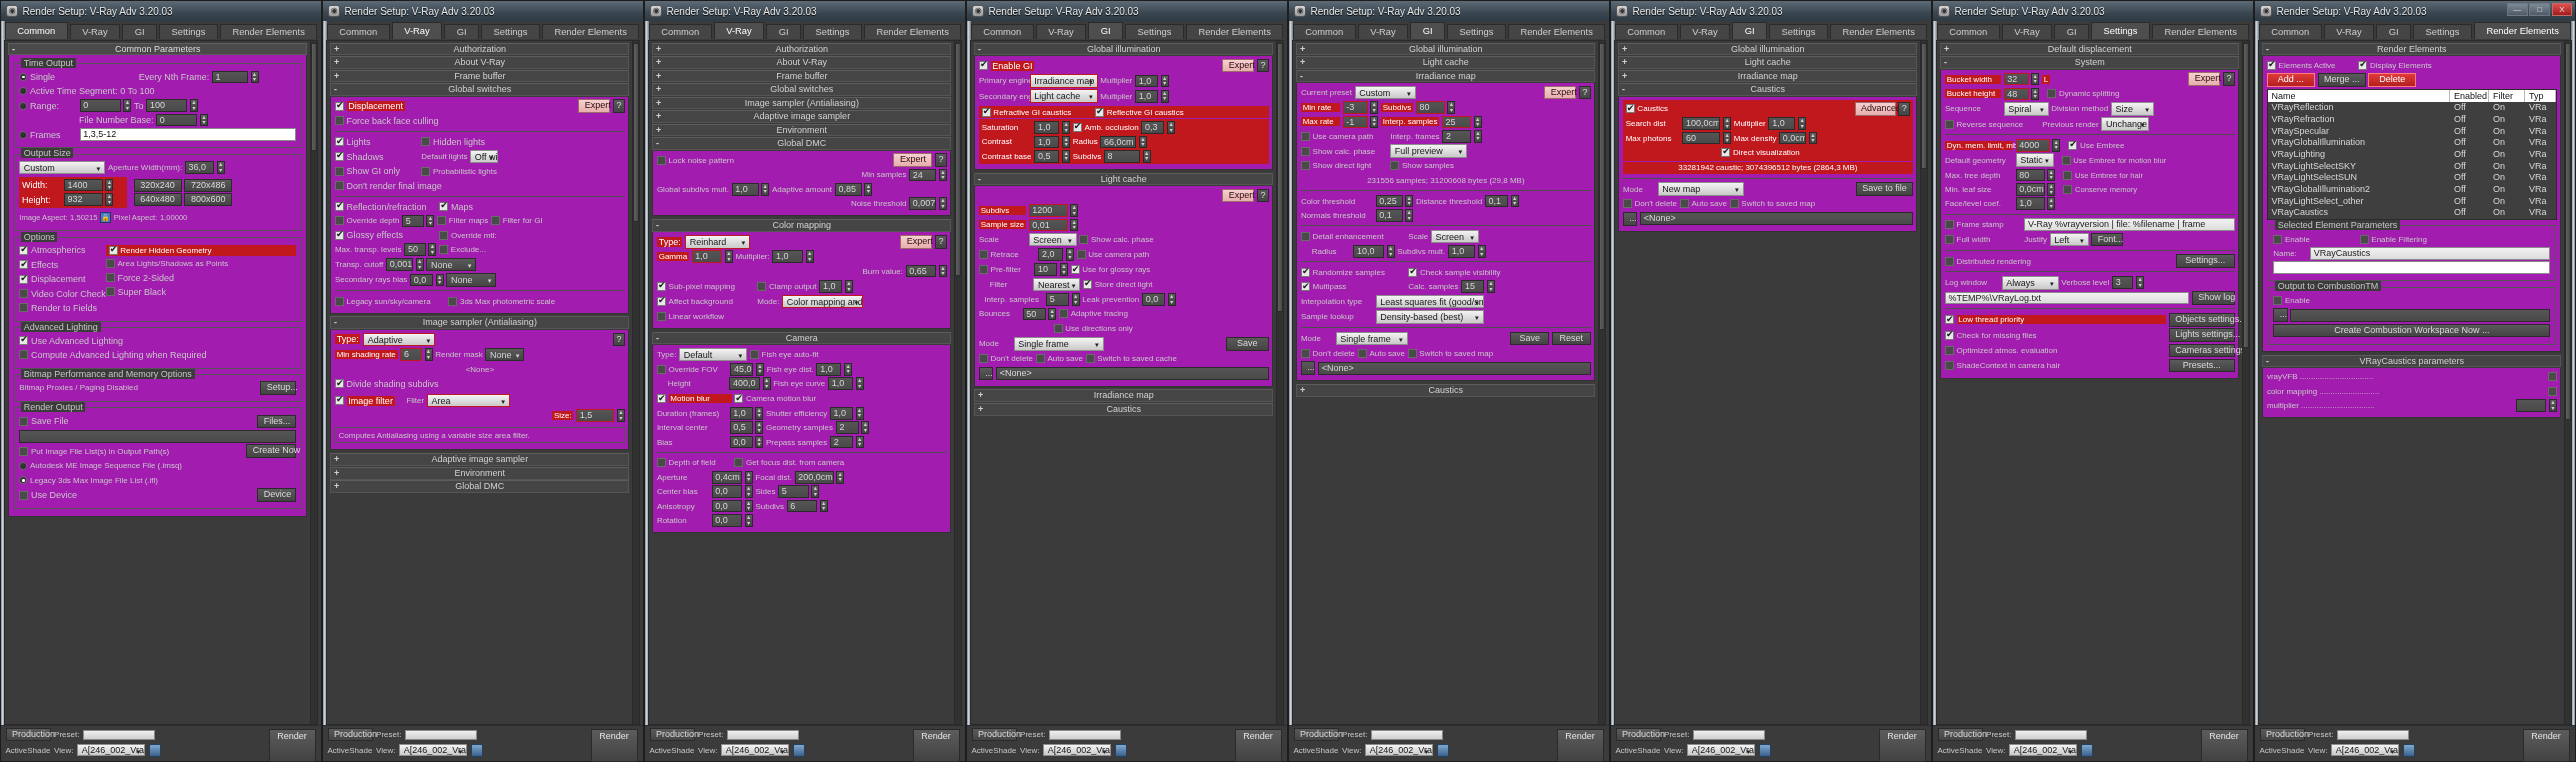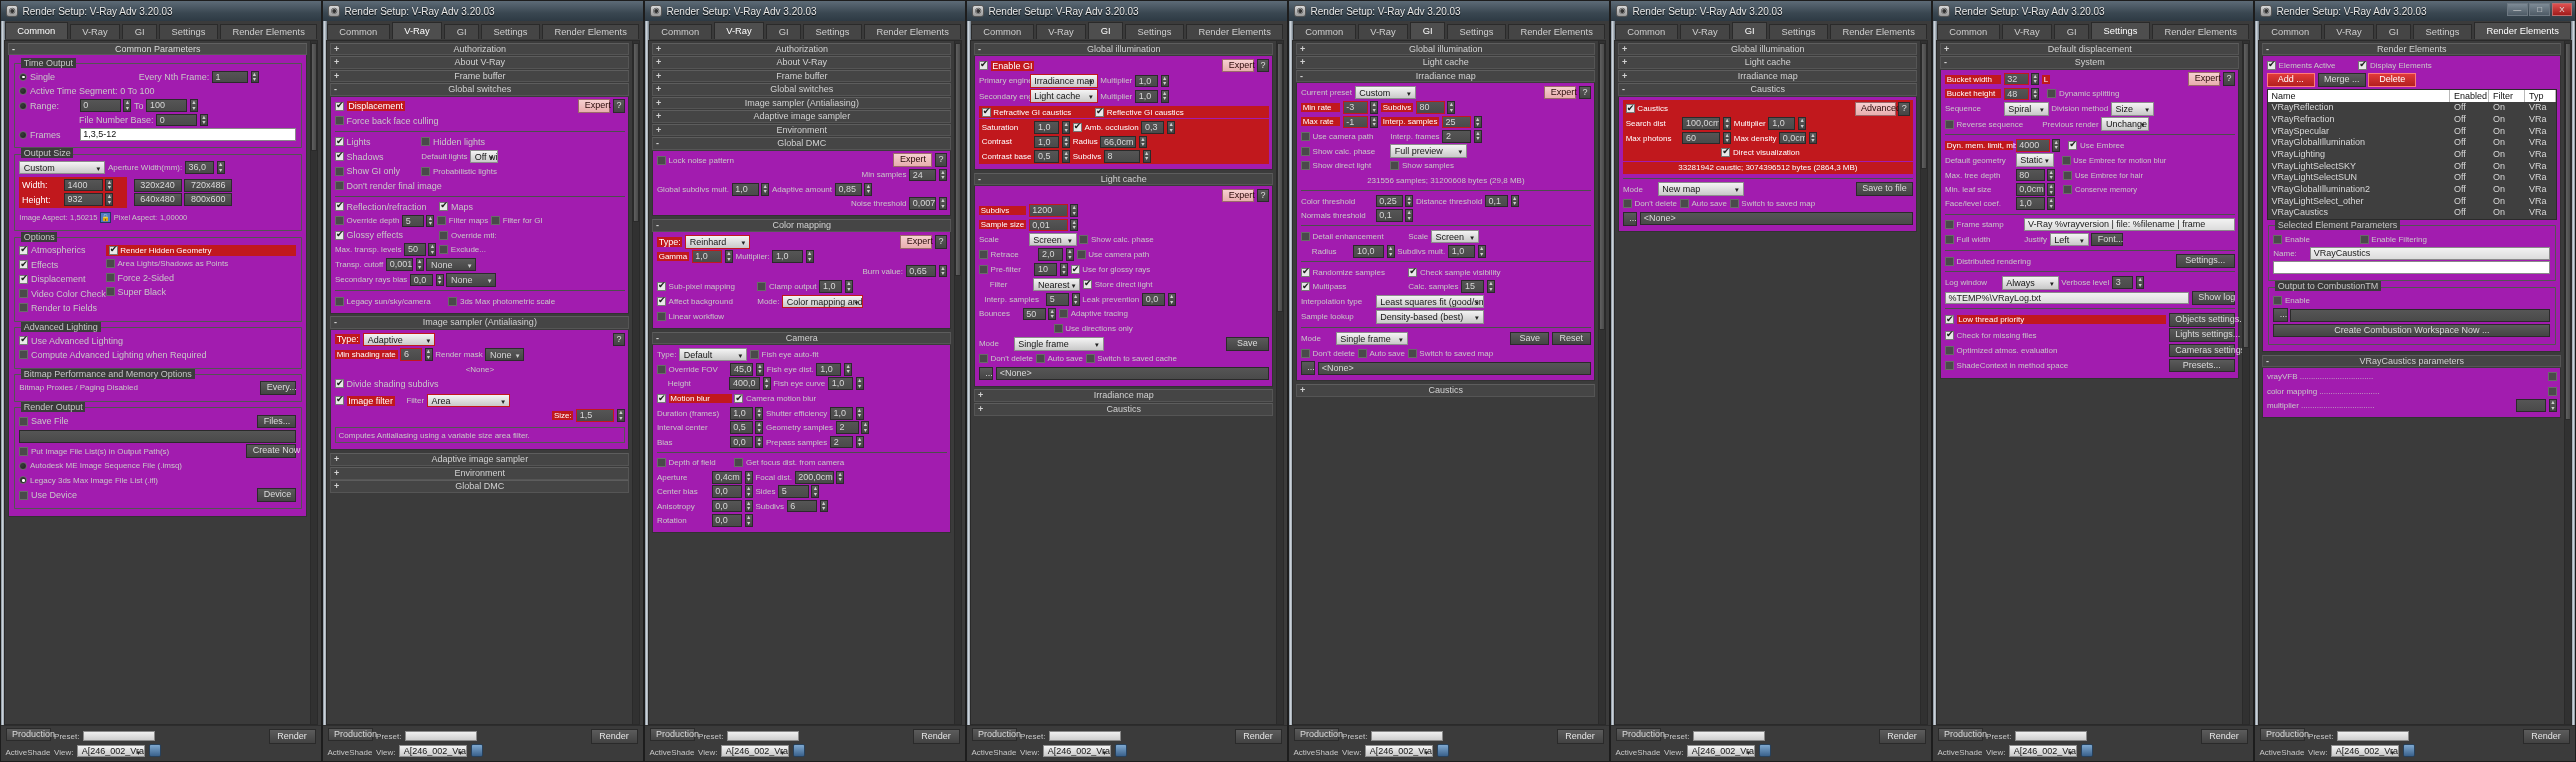--- a/index.html
+++ b/index.html
@@ -229,24 +229,24 @@
   .c-en { flex:0 0 39px; }
   .c-fl { flex:0 0 36px; }
   .c-ty { flex:0 0 30.5px; }
 
   
   .bottom {
     flex:0 0 36px; background:#3b3b3b; padding:1.8px 4.5px;
     border-top:0.9px solid #2d2d2d;
     position: relative;
   }
-  .bottom .row2 { display:flex; align-items:flex-end; gap:3.6px; }
+  .bottom .row2 { display:flex; align-items:center; gap:3.6px; }
   .render-btn {
     position:absolute; right:5.4px; top:2.7px;
-    width:47px; height:15px; line-height:13.5px; text-align:center;
+    width:47px; height:33px; line-height:13.5px; text-align:center;
     font-size:9px; color:#e6e6e6;
     background:linear-gradient(to bottom,#5c5c5c,#424242);
     border:0.9px solid #2a2a2a;
   }
   .preset-line { flex:1 1 auto; height:10px; background:linear-gradient(to bottom,#f0f0f0,#cfcfcf); border:0.9px solid #8a8a8a;}
   .teapot { width:12.6px;height:12.6px;background:linear-gradient(to bottom,#7fa9d0,#3a618c);border:0.9px solid #27415c;border-radius:1.8px;}
 
   .tiny { font-size:8px; }
   .micro { font-size:7.6px; }
 </style>
@@ -411,21 +411,21 @@
             <div class="row">
               <span class="chk dark"></span>
               <span class="lbl">Compute Advanced Lighting when Required</span>
             </div>
           </div>
 
           <div class="group">
             <span class="glabel tiny">Bitmap Performance and Memory Options</span>
             <div class="row">
               <span class="lbl tiny grow">Bitmap Proxies / Paging Disabled</span>
-              <span class="btn" style="width:36px">Every...</span>
+              <span class="btn" style="width:36px">Setup...</span>
             </div>
           </div>
 
           <div class="group">
             <span class="glabel">Render Output</span>
             <div class="row">
               <span class="chk dark"></span>
               <span class="lbl grow">Save File</span>
               <span class="btn" style="width:39px">Files...</span>
             </div>
@@ -1403,21 +1403,21 @@
           <span class="lbl tiny grow">Check for missing files</span>
           <span class="btn" style="width:66px">Lights settings...</span>
         </div>
         <div class="row">
           <span class="chk dark"></span>
           <span class="lbl tiny grow">Optimized atmos. evaluation</span>
           <span class="btn" style="width:66px">Cameras settings...</span>
         </div>
         <div class="row">
           <span class="chk dark"></span>
-          <span class="lbl tiny grow">ShadeContext in method space</span>
+          <span class="lbl tiny grow">ShadeContext in camera hair</span>
           <span class="btn" style="width:66px">Presets...</span>
         </div>
       </div>
     </div>
     <div class="vscroll">
         <div class="thumb" style="height:305px"></div>
       </div>
   </div>
   <div class="bottom">
     <div class="row2">

